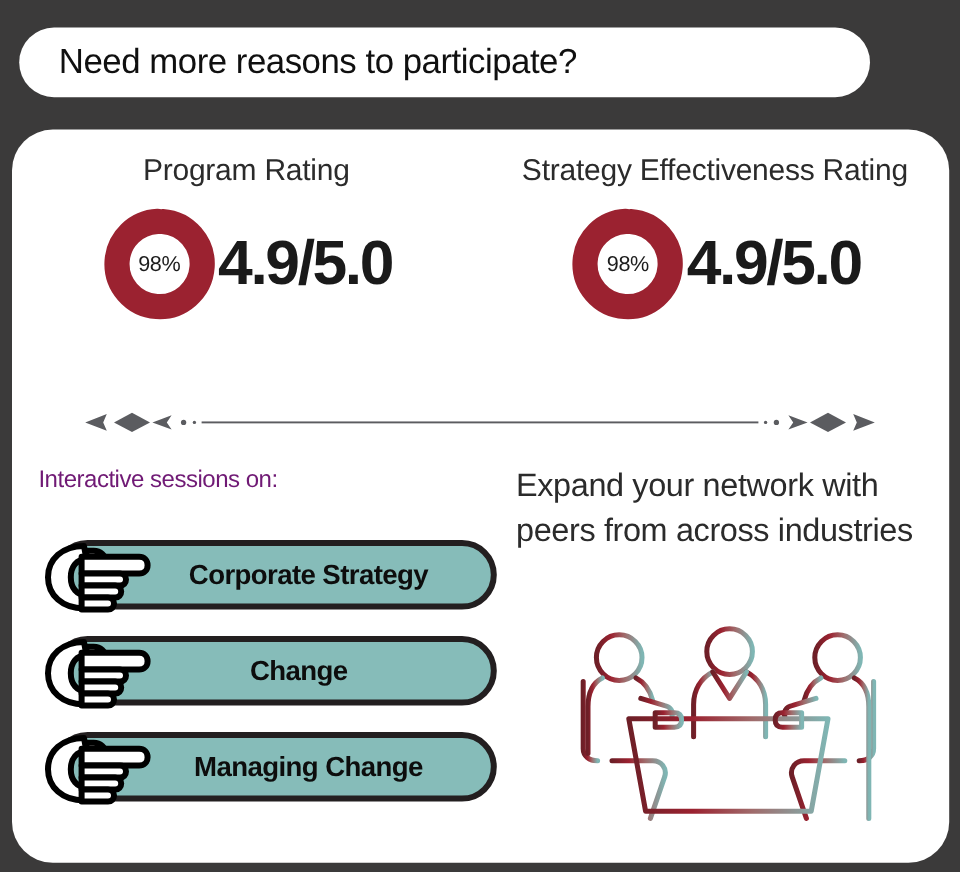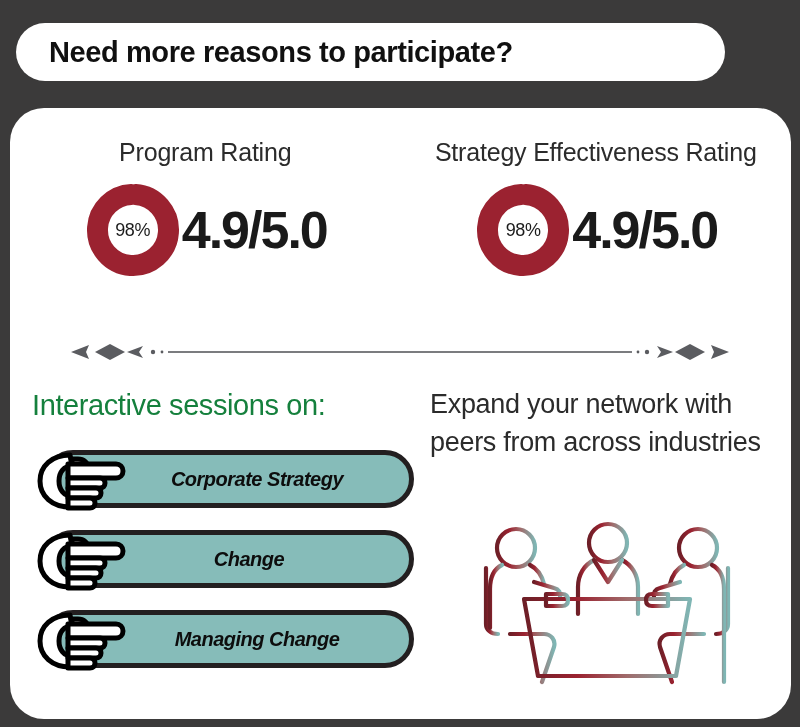--- a/index.html
+++ b/index.html
@@ -13,21 +13,21 @@
   #stage{position:absolute;left:0;top:0;width:800px;height:727px;}
 
   
   .header-pill{
     position:absolute;left:16px;top:23px;width:709px;height:58px;
     background:#ffffff;border-radius:29px;
     display:flex;align-items:center;
   }
   .header-title{
     margin-left:33px;
-    font-size:29px;font-weight:bold;color:#101010;
+    font-size:29px;font-weight:normal;color:#101010;
     letter-spacing:-0.4px;
     font-family:"Liberation Sans", sans-serif;
     white-space:nowrap;
   }
 
   
   .card{
     position:absolute;left:10px;top:108px;width:781px;height:611px;
     background:#ffffff;
     border-radius:34px;
@@ -37,21 +37,21 @@
   
   .ratings{
     position:absolute;left:0;top:0;width:781px;height:215px;
     display:flex;
   }
   .rating-block{
     flex:1 1 0;
     display:flex;flex-direction:column;align-items:center;
   }
   .rating-caption{
-    margin-top:30px;
+    margin-top:20px;
     font-size:25px;color:#2b2b2b;font-weight:400;
     letter-spacing:-0.2px;white-space:nowrap;
   }
   .rating-row{
     margin-top:14px;
     display:flex;align-items:center;
   }
   .donut{position:relative;width:98px;height:98px;flex:0 0 auto;}
   .donut svg{display:block;width:98px;height:98px;}
   .donut-label{
@@ -74,41 +74,40 @@
   
   .lower{
     position:absolute;left:0;top:265px;width:781px;height:346px;
     display:flex;
   }
   .col-left{width:420px;position:relative;}
   .col-right{width:361px;position:relative;}
 
   .sessions-heading{
     position:absolute;left:22px;top:16px;
-    font-size:29px;color:#15803d;font-weight:400;letter-spacing:-0.4px;
+    font-size:20px;color:#701a75;font-weight:400;letter-spacing:-0.4px;
     white-space:nowrap;
   }
 
   .pill-list{position:absolute;left:22px;top:77px;}
   .pill-item{
     position:relative;width:382px;height:62px;margin-bottom:18px;
   }
   .pill-bar{
     position:absolute;left:12px;top:0;width:370px;height:58px;
     background:#86bcb9;
     border:5px solid #231f20;
     border-radius:31px;
     box-sizing:border-box;
     display:flex;align-items:center;justify-content:center;
   }
   .pill-label{
-    font-size:20px;font-weight:bold;color:#0d0d0d;
+    font-size:23px;font-weight:bold;color:#0d0d0d;
     letter-spacing:-0.5px;white-space:nowrap;
     padding-left:56px;
-    font-style:italic;
   }
   .pill-label.center{padding-left:40px;}
   .hand-icon{
     position:absolute;left:0;top:-2px;width:108px;height:66px;
     pointer-events:none;
   }
   .hand-icon svg{display:block;}
 
   .network-text{
     position:absolute;left:0;top:12px;width:361px;

